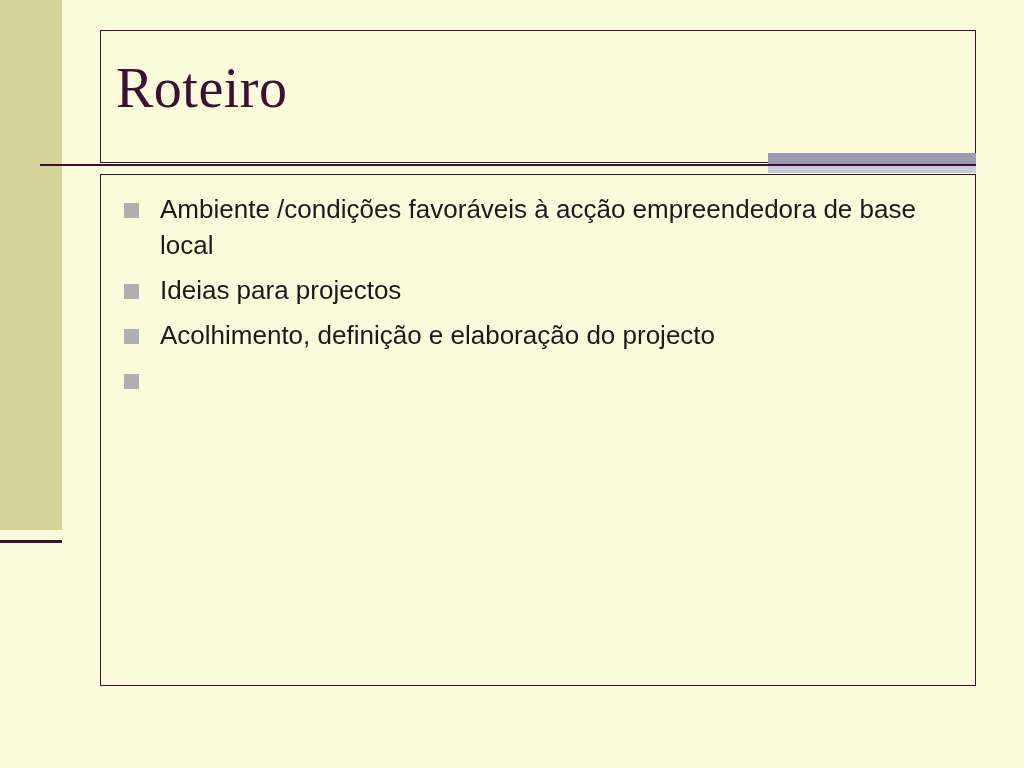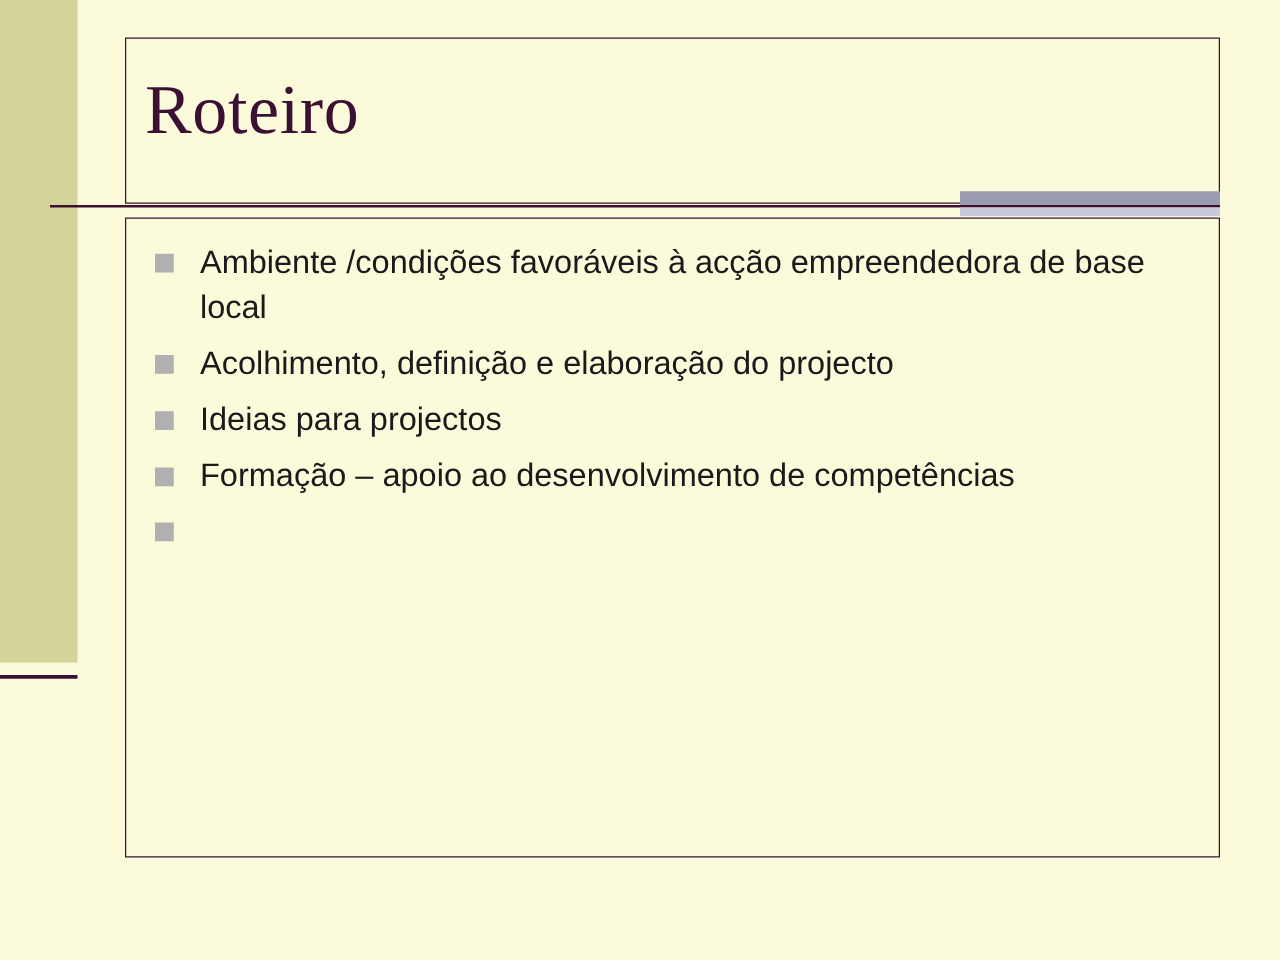--- a/index.html
+++ b/index.html
@@ -139,28 +139,27 @@
 
   <div class="body-box"></div>
 
   <ul class="bullet-list">
     <li class="bullet-item">
       <span class="bullet-marker"></span>
       <span class="bullet-text">Ambiente /condições favoráveis à acção empreendedora de base local</span>
     </li>
     <li class="bullet-item">
       <span class="bullet-marker"></span>
+      <span class="bullet-text">Ideias para projectos</span>
+    </li>
+    <li class="bullet-item">
+      <span class="bullet-marker"></span>
       <span class="bullet-text">Acolhimento, definição e elaboração do projecto</span>
     </li>
     <li class="bullet-item">
       <span class="bullet-marker"></span>
-      <span class="bullet-text">Ideias para projectos</span>
-    </li>
-    <li class="bullet-item">
-      <span class="bullet-marker"></span>
-      <span class="bullet-text">Formação – apoio ao desenvolvimento de competências</span>
     </li>
     <li class="bullet-item">
       <span class="bullet-marker"></span>
     </li>
   </ul>
 
 </div>
 
 </body></html>

